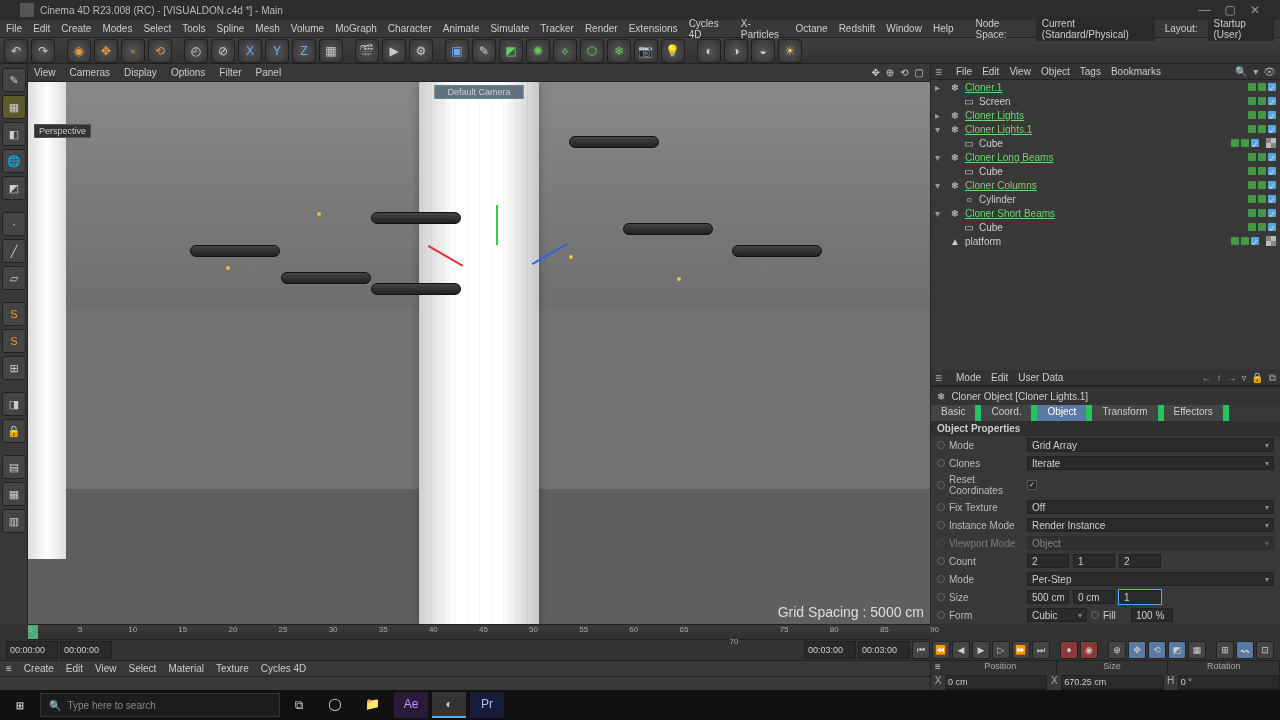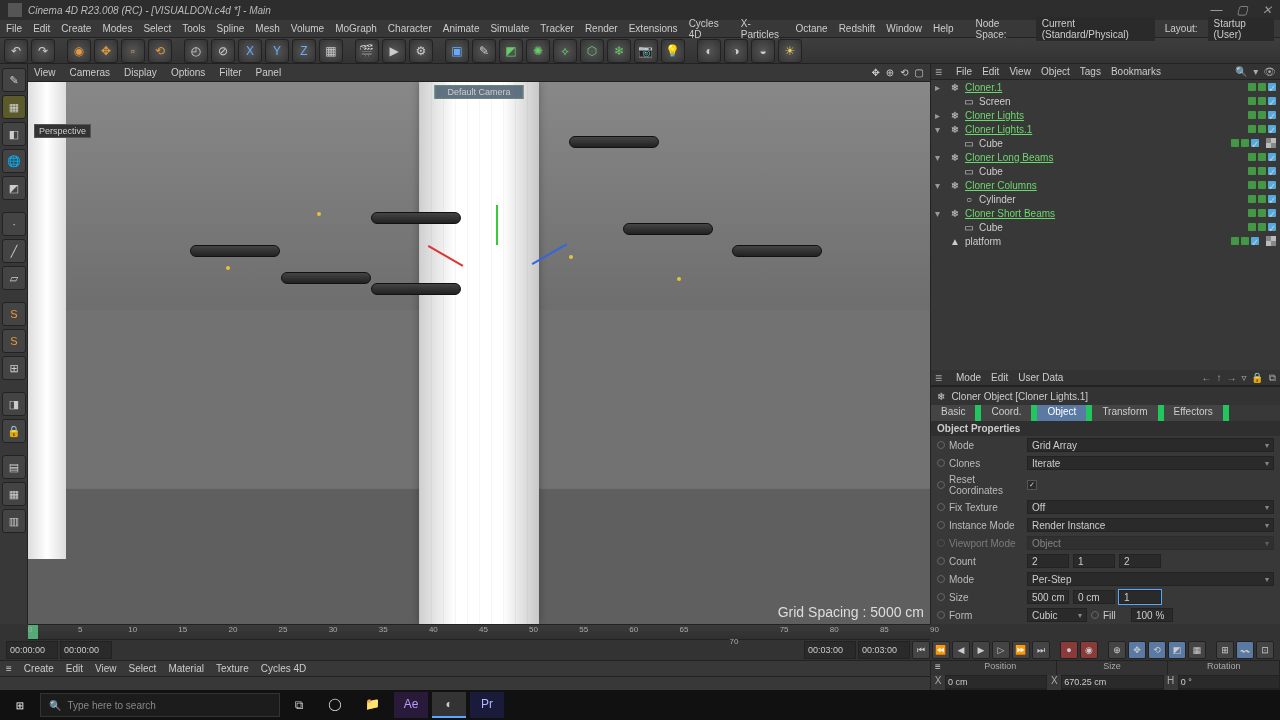--- a/index.html
+++ b/index.html
@@ -1,19 +1,19 @@
 <!DOCTYPE html>
 <html><head>
 <meta charset="utf-8">
 <style>
 * { margin: 0; padding: 0; box-sizing: border-box; font-family: 'Segoe UI', Arial, sans-serif; user-select: none; }
 body { width: 1280px; height: 720px; background: #383838; color: #ccc; font-size: 10px; overflow: hidden; position: relative; }
 
 
-.titlebar { height: 20px; background: #2d2d2d; display: flex; align-items: center; padding: 0 8px; font-style: italic; }
+.titlebar { height: 20px; background: #2d2d2d; display: flex; align-items: center; padding: 0 20px; }
 .titlebar .icon { width: 14px; height: 14px; background: #555; margin-right: 6px; }
 .titlebar .title { flex: 1; font-size: 10px; color: #bbb; }
 .titlebar .winbtns { display: flex; gap: 14px; font-size: 12px; color: #999; }
 .titlebar .winbtns span { cursor: pointer; }
 
 
 .menubar { height: 18px; background: #383838; display: flex; align-items: center; padding: 0 6px; gap: 11px; border-bottom: 1px solid #222; }
 .menubar span { font-size: 10px; color: #ccc; cursor: pointer; }
 .menubar .spacer { flex: 1; }
 .menubar .right { display: flex; gap: 10px; align-items: center; }

